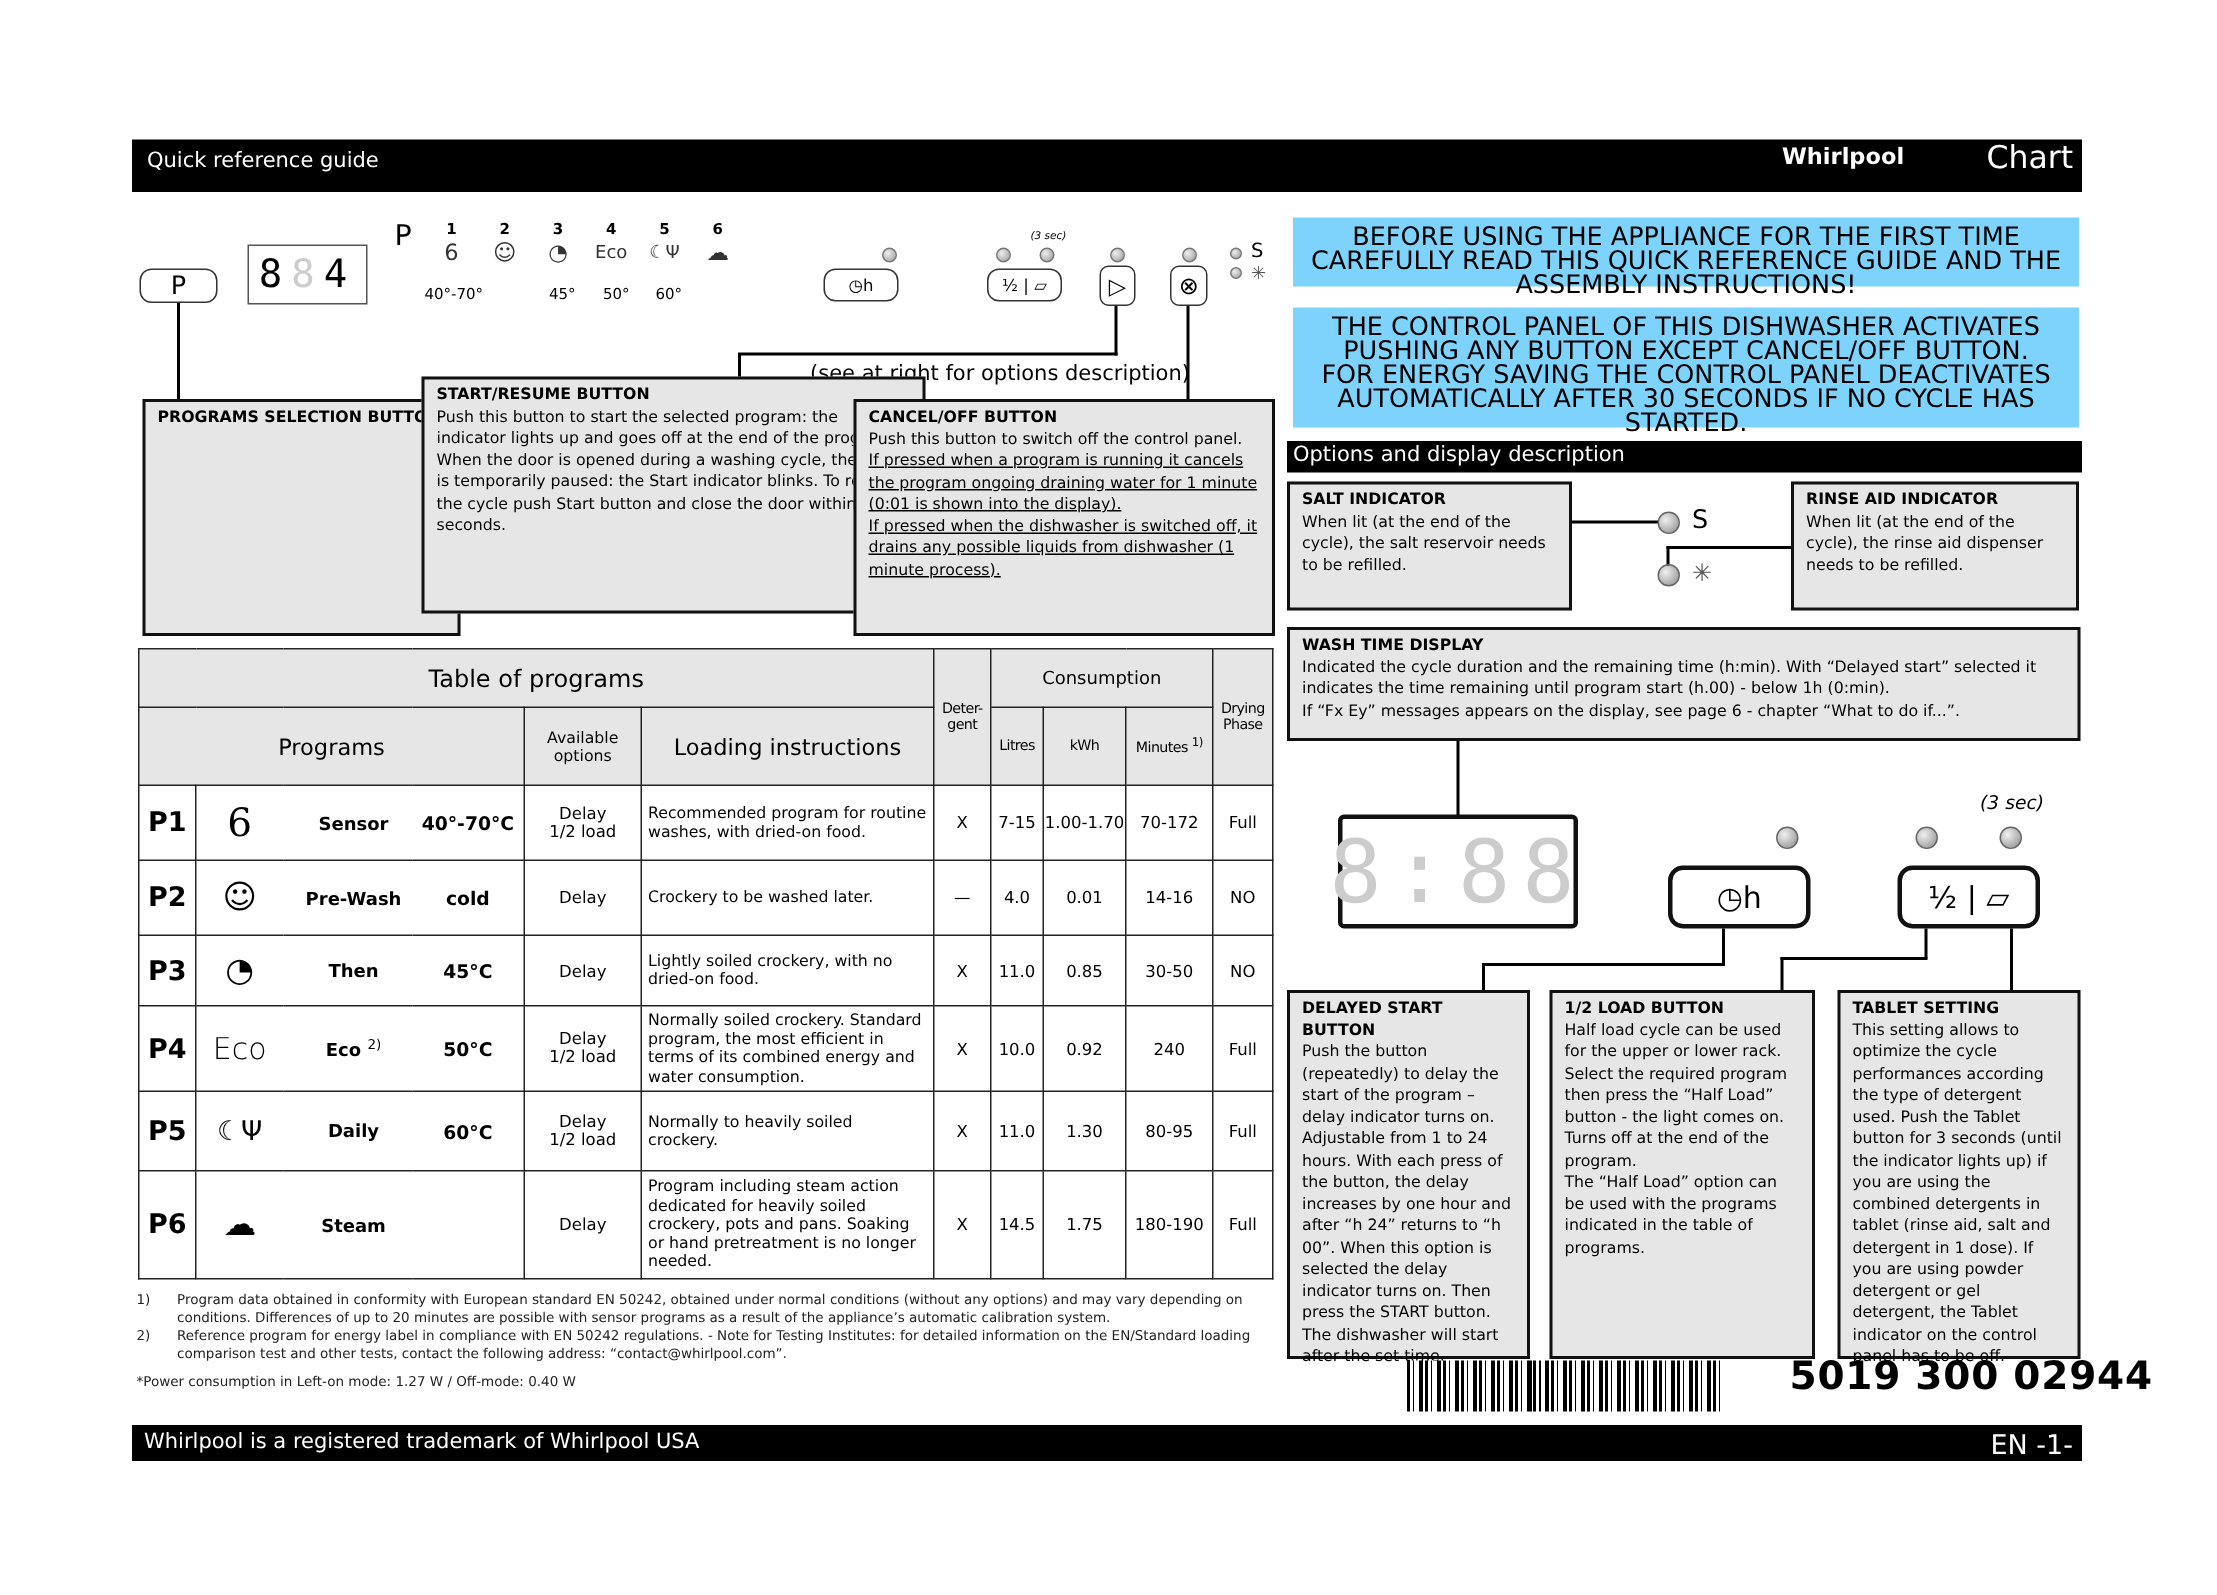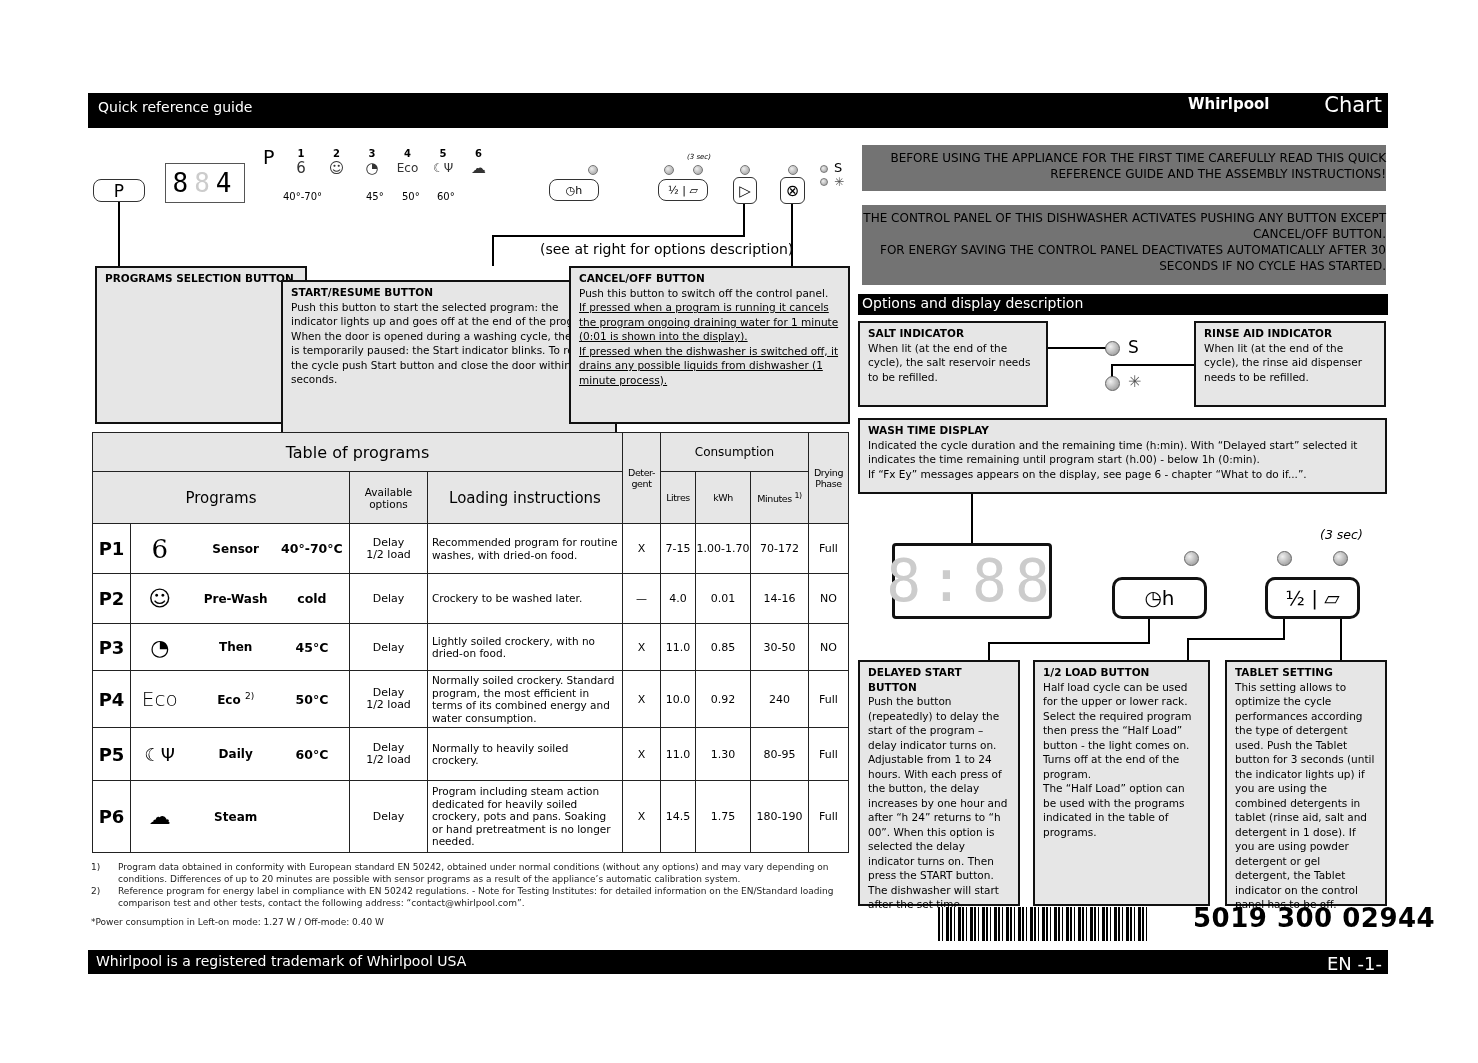--- a/index.html
+++ b/index.html
@@ -23,21 +23,21 @@
   .prog-num { font-size: 10px; font-weight: bold; text-align: center; width: 30px; }
   .prog-ico { font-size: 15px; text-align: center; width: 30px; color: #333; }
   .prog-tmp { font-size: 10px; text-align: center; }
 
   .line { background: #000; }
 
   .box { background: #e6e6e6; border: 2.5px solid #111; padding: 3px 8px; font-size: 10.5px; line-height: 14.5px; }
   .box .hd { font-weight: bold; text-transform: none; }
   .box .u { text-decoration: underline; }
 
-  .notice { background: #737373; font-size: 12px; text-align: right; line-height: 16px; }
+  .notice { background: #7dd3fc; font-size: 17px; text-align: center; line-height: 16px; }
   .section-bar { left: 858px; top: 294px; width: 530px; height: 21px; }
   .section-bar span { position: absolute; left: 4px; top: 1px; font-size: 14px; }
 
   table.prog { border-collapse: collapse; position: absolute; left: 92px; top: 432px; width: 757px; font-size: 11px; }
   table.prog td, table.prog th { border: 1px solid #222; text-align: center; vertical-align: middle; }
   table.prog th { background: #e6e6e6; font-weight: normal; }
   table.prog td { background: #fff; }
   .th-main { font-size: 16px; }
   .th-small { font-size: 9.5px; letter-spacing: -0.4px; }
   .pid { font-size: 18px; font-weight: bold; width: 38px; }
@@ -139,21 +139,21 @@
 <div class="abs line" style="left:118px;top:202px;width:2px;height:64px;"></div>
 <div class="abs line" style="left:492px;top:236px;width:2px;height:30px;"></div>
 <div class="abs line" style="left:492px;top:235px;width:253px;height:2px;"></div>
 <div class="abs line" style="left:743px;top:204px;width:2px;height:33px;"></div>
 <div class="abs line" style="left:791px;top:204px;width:2px;height:62px;"></div>
 <div class="abs" style="left:540px;top:241px;font-size:14px;text-align:center;">(see at right for options description)</div>
 
 <div class="abs box" style="left:95px;top:266px;width:212px;height:158px;">
   <div class="hd">PROGRAMS SELECTION BUTTON</div>
 </div>
-<div class="abs box" style="left:281px;top:280px;width:336px;height:158px;">
+<div class="abs box" style="left:281px;top:251px;width:336px;height:158px;">
   <div class="hd">START/RESUME BUTTON</div>
   <div>Push this button to start the selected program: the indicator lights up and goes off at the end of the program.</div>
   <div>When the door is opened during a washing cycle, the cycle is temporarily paused: the Start indicator blinks. To resume the cycle push Start button and close the door within 3 seconds.</div>
 </div>
 <div class="abs box" style="left:569px;top:266px;width:281px;height:158px;">
   <div class="hd">CANCEL/OFF BUTTON</div>
   <div>Push this button to switch off the control panel.</div>
   <div class="u">If pressed when a program is running it cancels the program ongoing draining water for 1 minute (0:01 is shown into the display).</div>
   <div class="u">If pressed when the dishwasher is switched off, it drains any possible liquids from dishwasher (1 minute process).</div>
 </div>

